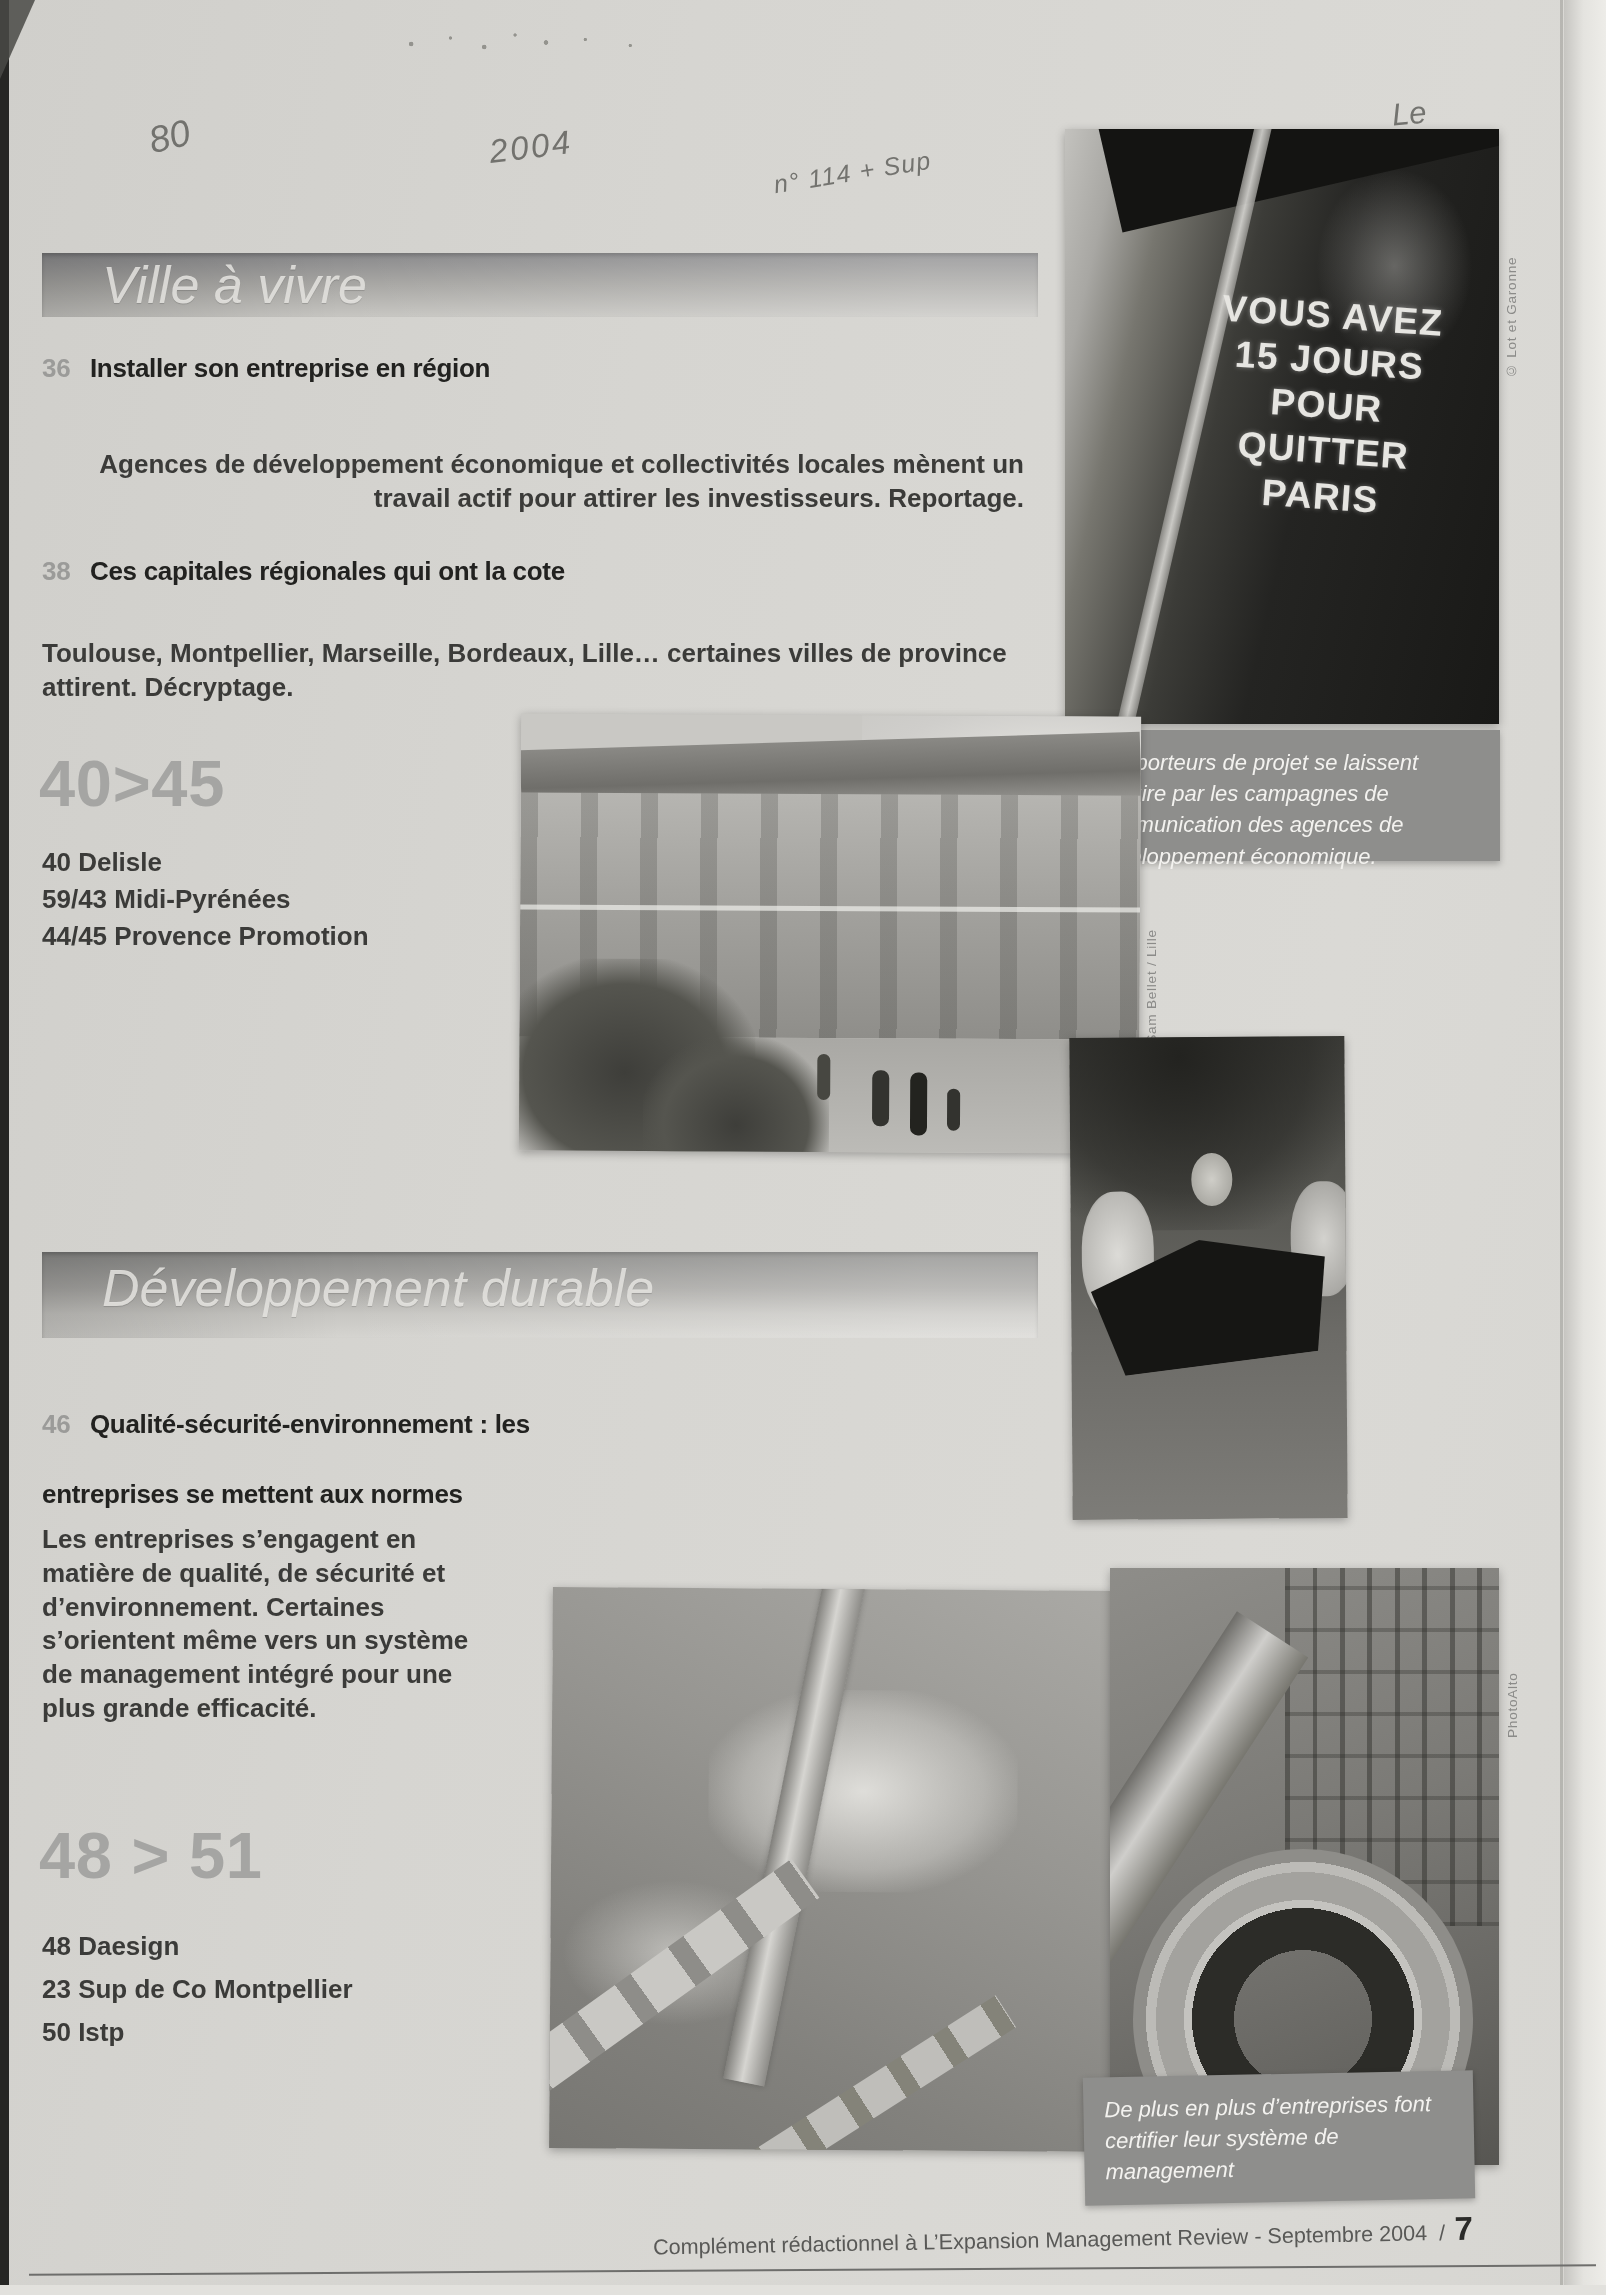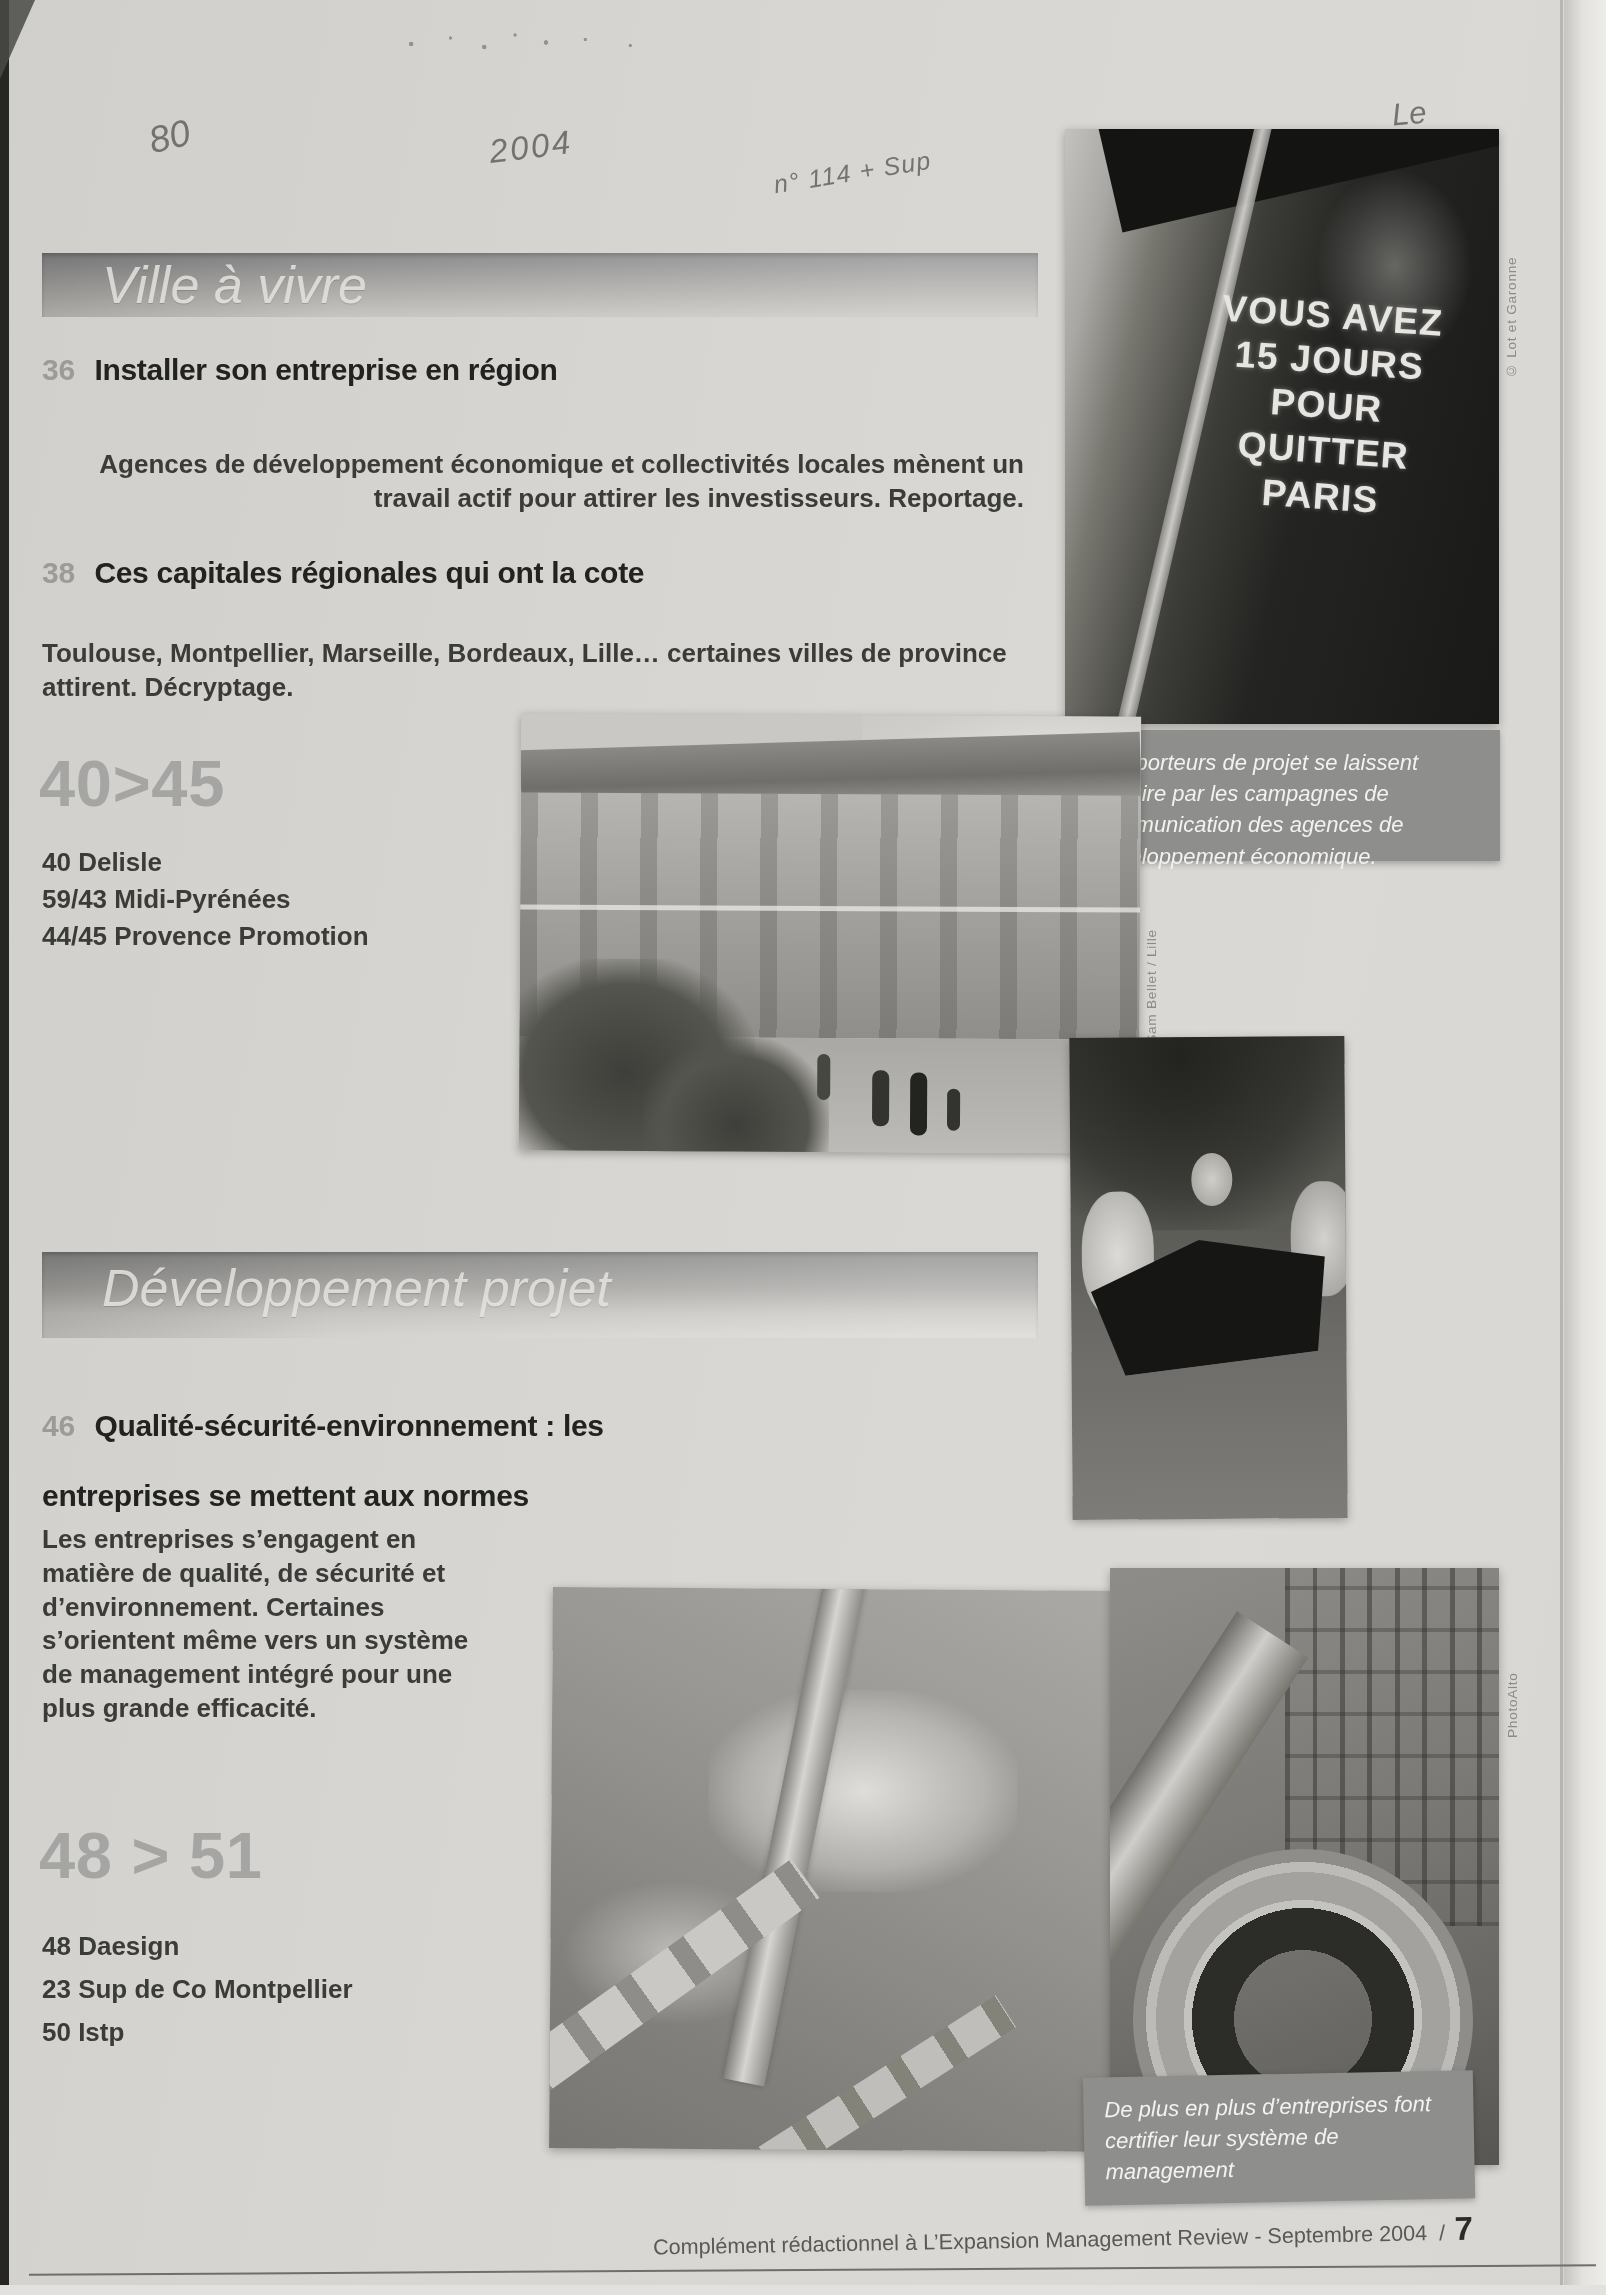--- a/index.html
+++ b/index.html
@@ -34,21 +34,21 @@
   .banner{left:42px;width:996px;height:64px;
     background:linear-gradient(180deg,#88888a 0%,#a7a6a3 48%,#c7c6c2 100%);
     box-shadow:inset 0 2.6px 3.9px rgba(0,0,0,.18);}
   .banner .shine{position:absolute;inset:0;background:linear-gradient(90deg,rgba(0,0,0,.14) 0%,transparent 30%,rgba(255,255,255,.22) 88%);}
   .banner-label{position:absolute;left:60px;top:0;line-height:64px;font-style:italic;font-weight:400;
     font-size:52px;color:rgba(235,234,230,.82);text-shadow:0 0.7px 0.7px rgba(0,0,0,.15);white-space:nowrap;}
   .banner1{top:253px;}
   .banner2{top:1252px;height:86px;background:linear-gradient(180deg,#8a8a88 0%,#a8a7a4 42%,#c8c7c3 72%,rgba(214,213,209,0) 100%);}
   .banner2 .banner-label{line-height:73px;}
   
-  .art-title{font-weight:bold;font-size:30px;color:#222220;letter-spacing:-0.3px;white-space:nowrap;}
+  .art-title{font-weight:bold;font-size:26px;color:#222220;letter-spacing:-0.3px;white-space:nowrap;}
   .art-num{color:#9b9b99;margin-right:19.6px;}
   .t36{left:42px;top:353px;}
   .t38{left:42px;top:556px;}
   .t46a{left:42px;top:1373px;margin-top:36px;}
   .t46b{left:42px;top:1479px;}
   .desc{font-weight:bold;font-size:26px;color:#3b3b39;line-height:1.3;}
   .d36{left:42px;top:448px;width:982px;text-align:right;}
   .d38{left:42px;top:637px;width:1014px;}
   .d46{left:42px;top:1523px;width:452px;}
   .range{font-weight:bold;font-size:65px;color:#a5a5a3;letter-spacing:0.7px;}
@@ -197,21 +197,21 @@
     <div class="sp-plant p2"></div>
     <div class="sp-fig f1"></div>
     <div class="sp-fig f2"></div>
     <div class="sp-fig f3"></div>
     <div class="sp-fig f4"></div>
   </div>
   <div class="abs vcredit cr-sam">© Sam Bellet / Lille</div>
 
   <div class="abs banner banner2">
     <div class="shine"></div>
-    <div class="banner-label">Développement projet</div>
+    <div class="banner-label">Développement durable</div>
   </div>
 
   <div class="abs art-title t46a">
     <span class="art-num">46</span><span>Qualité-sécurité-environnement : les</span>
   </div>
   <div class="abs art-title t46b">entreprises se mettent aux normes</div>
   <div class="abs desc d46">Les entreprises s’engagent en matière de qualité, de sécurité et d’environnement. Certaines s’orientent même vers un système de management intégré pour une plus grande efficacité.</div>
 
   <div class="abs range r2">48 &gt; 51</div>
 

